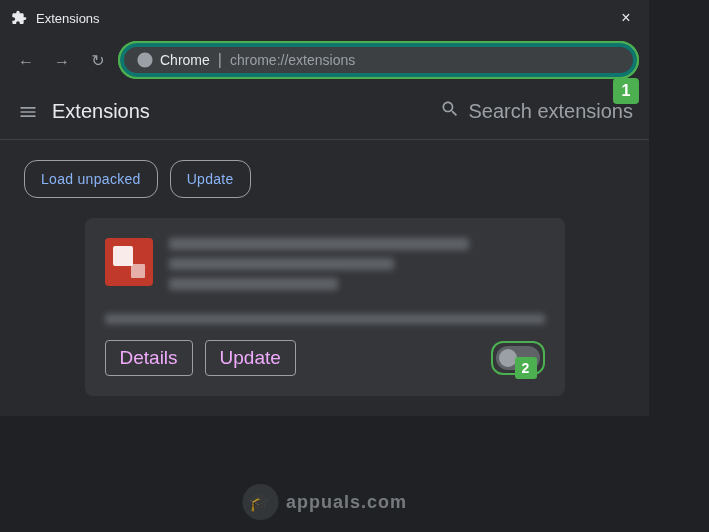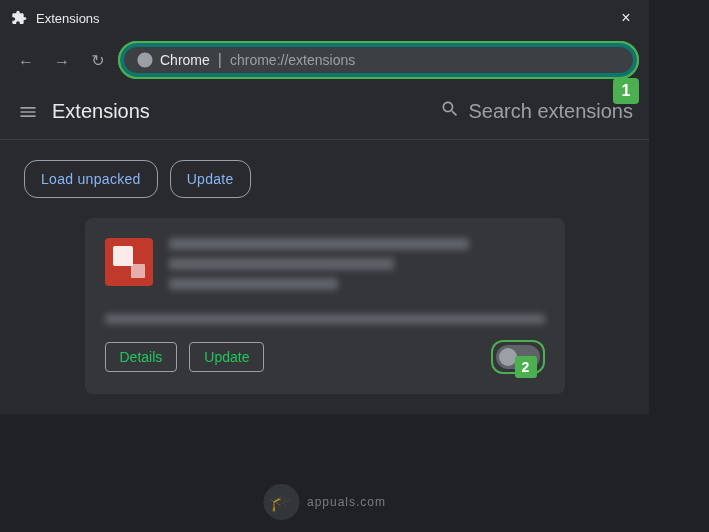--- a/index.html
+++ b/index.html
@@ -269,22 +269,22 @@
       display: flex;
       align-items: center;
       gap: 12px;
     }
 
     .ext-action-btn {
       padding: 6px 14px;
       border: 1px solid #9aa0a6;
       border-radius: 4px;
       background: none;
-      color: #22c55e;
-      font-size: 14px;
+      color: #f0abfc;
+      font-size: 19px;
       font-weight: 500;
       cursor: pointer;
     }
 
     
     .toggle-container {
       margin-left: auto;
       position: relative;
     }
     .toggle-wrapper {
@@ -346,23 +346,23 @@
       width: 36px;
       height: 36px;
       background: #3c4043;
       border-radius: 50%;
       display: flex;
       align-items: center;
       justify-content: center;
       font-size: 18px;
     }
     .watermark-text {
-      font-size: 12px;
-      color: #9aa0a6;
-      font-weight: normal;
+      font-size: 18px;
+      color: #9aa0a6;
+      font-weight: bold;
       letter-spacing: 1px;
     }
 
     .page-wrapper {
       position: relative;
       width: 649px;
       height: 532px;
       overflow: hidden;
     }
 

